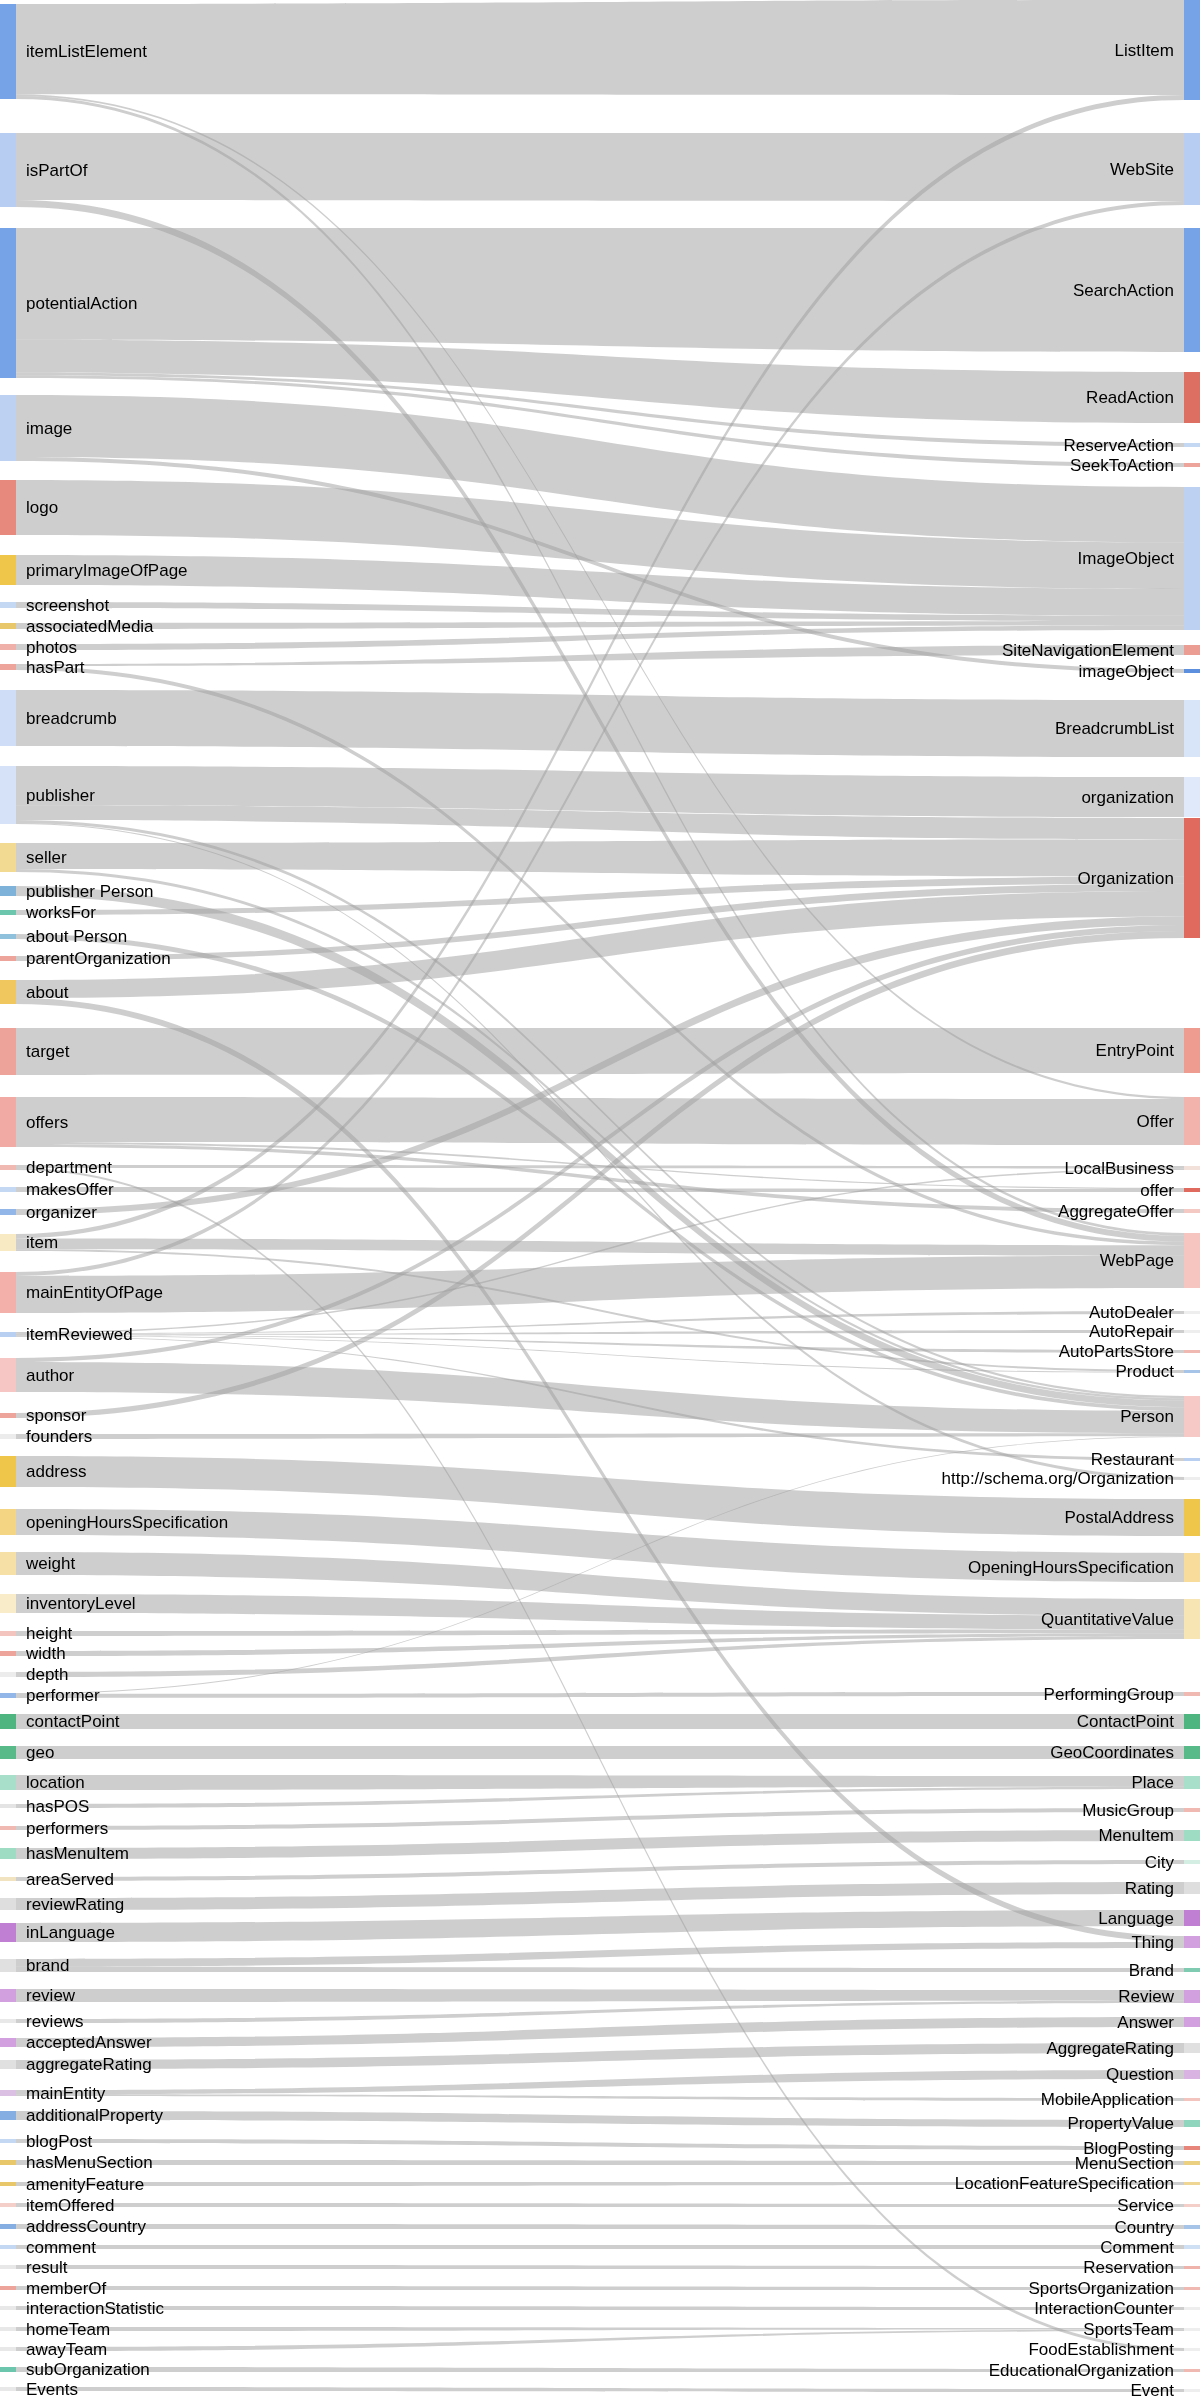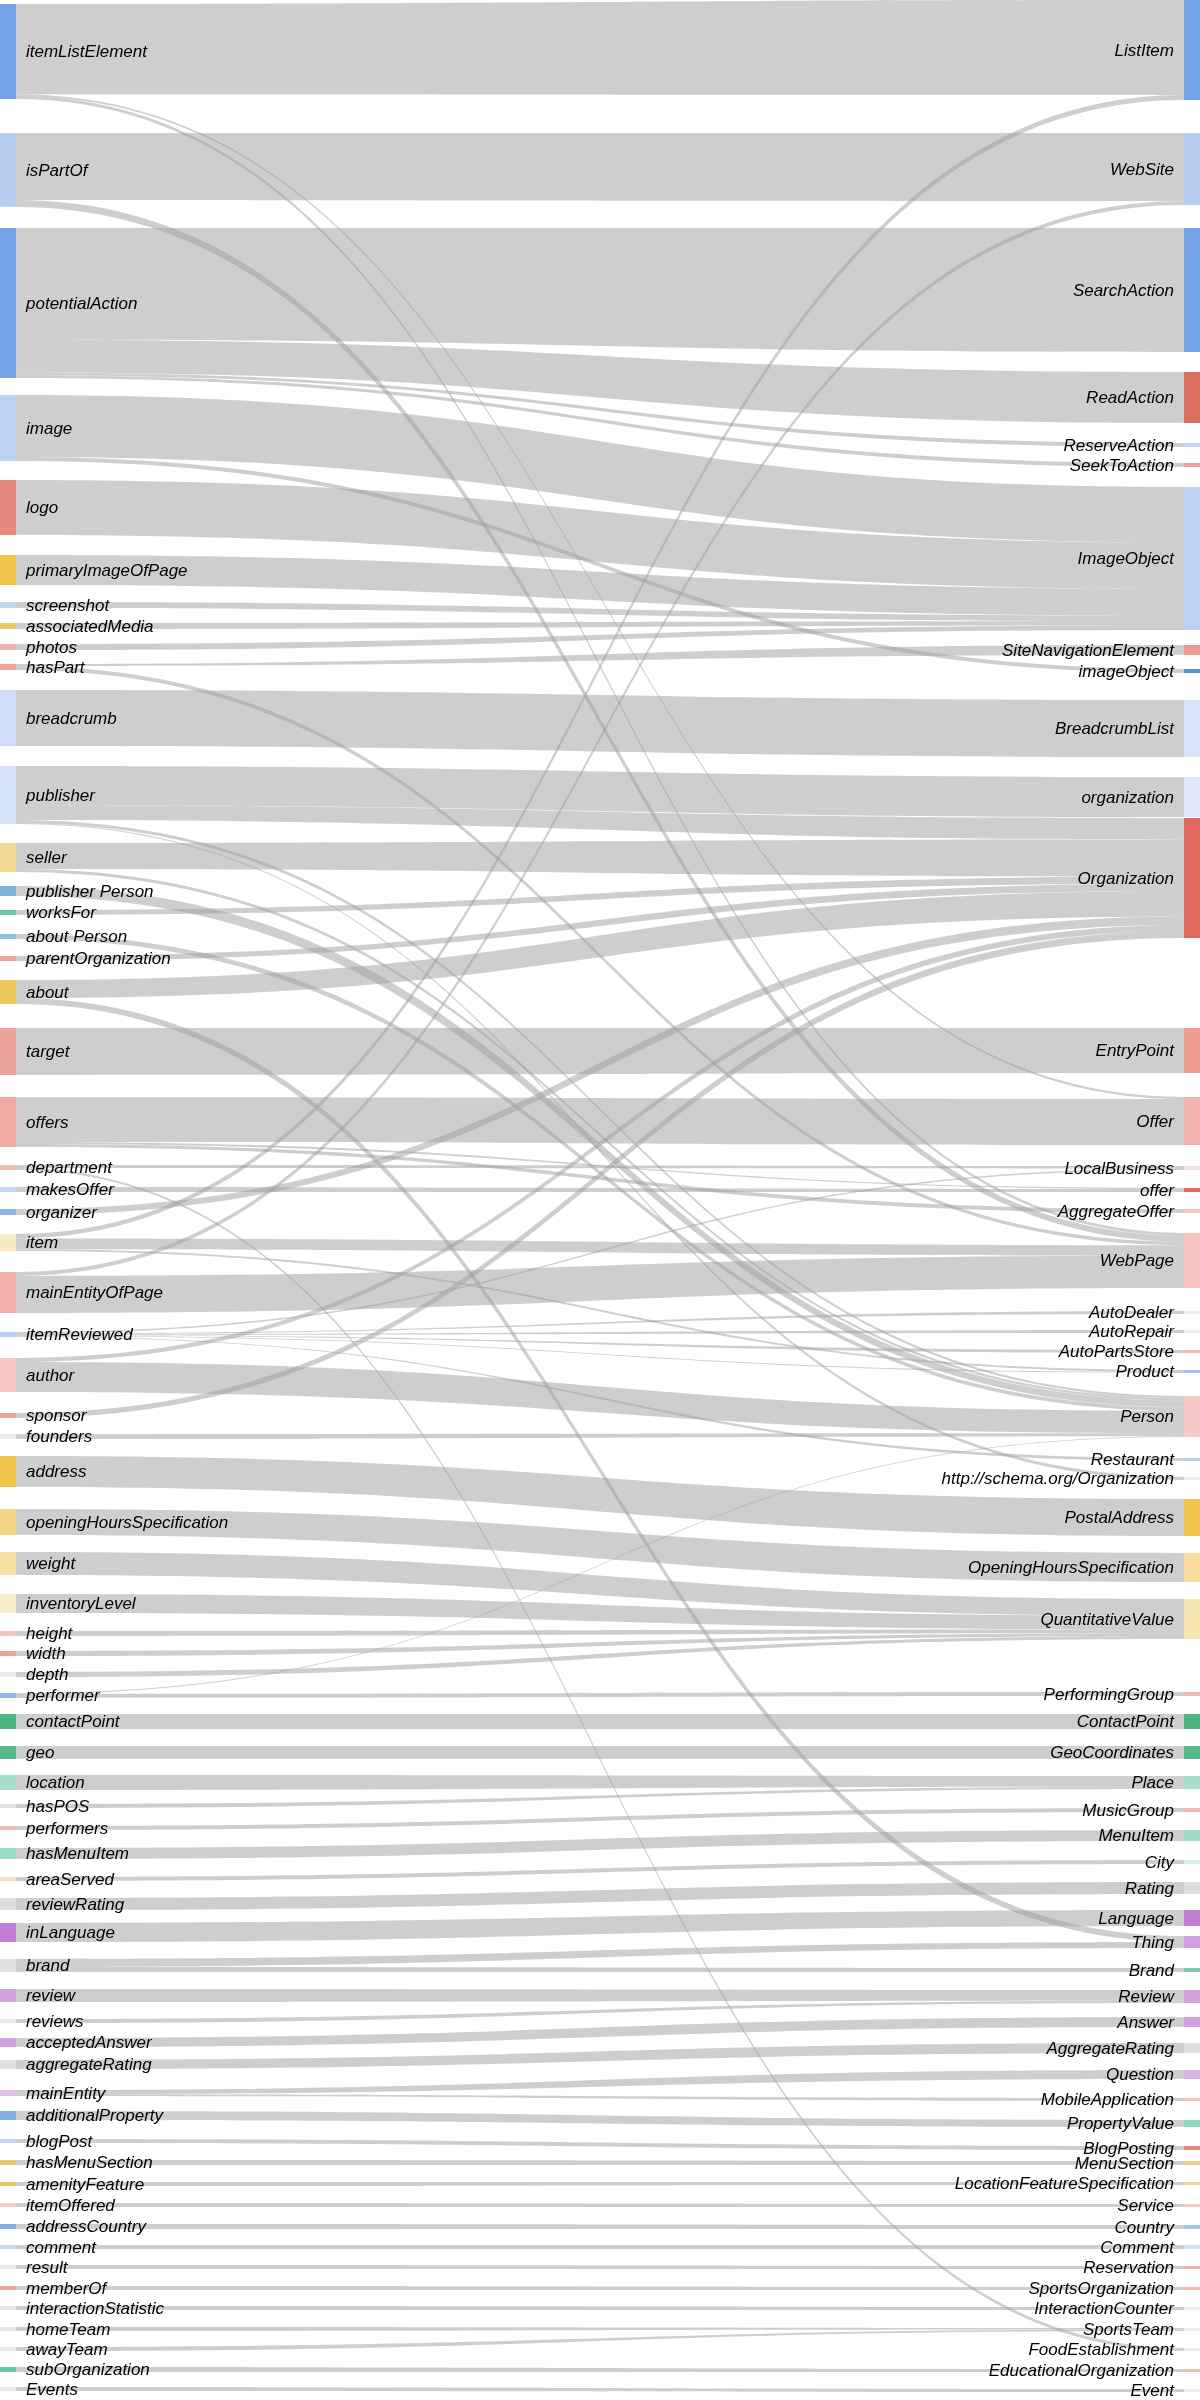--- a/index.html
+++ b/index.html
@@ -1,17 +1,17 @@
 <!DOCTYPE html>
 <html><head>
 <meta charset="utf-8">
 <style>
   html,body{margin:0;padding:0;background:#ffffff;}
   body{width:1200px;height:2400px;overflow:hidden;}
-  .sankey-wrap{width:1200px;height:2400px;font-style:italic;}
+  .sankey-wrap{width:1200px;height:2400px;}
   svg{display:block;}
   text.node-label{
     font-family:"Liberation Sans","DejaVu Sans",sans-serif;
     font-size:17px;
     fill:#000000;
   }
 </style>
 </head>
 <body>
 

